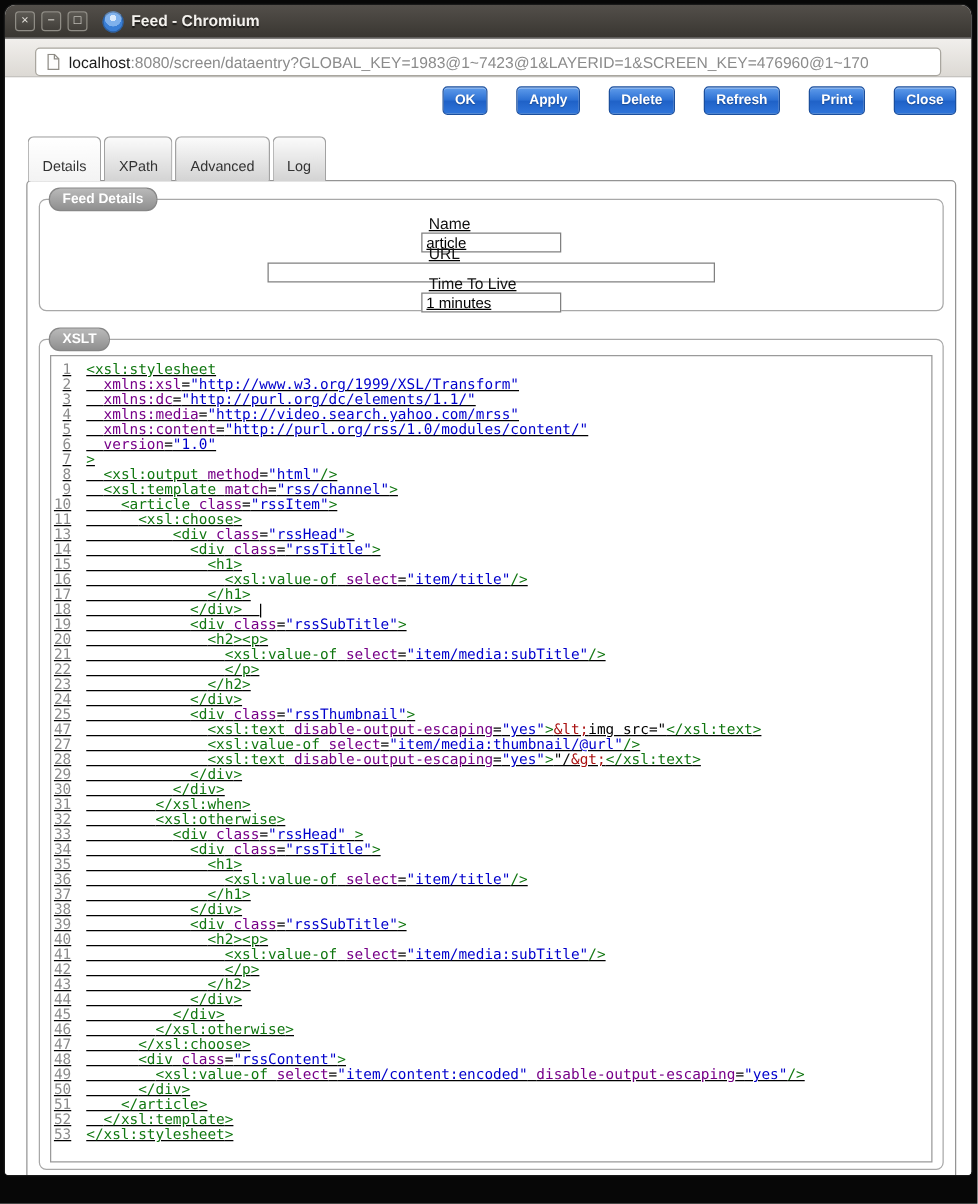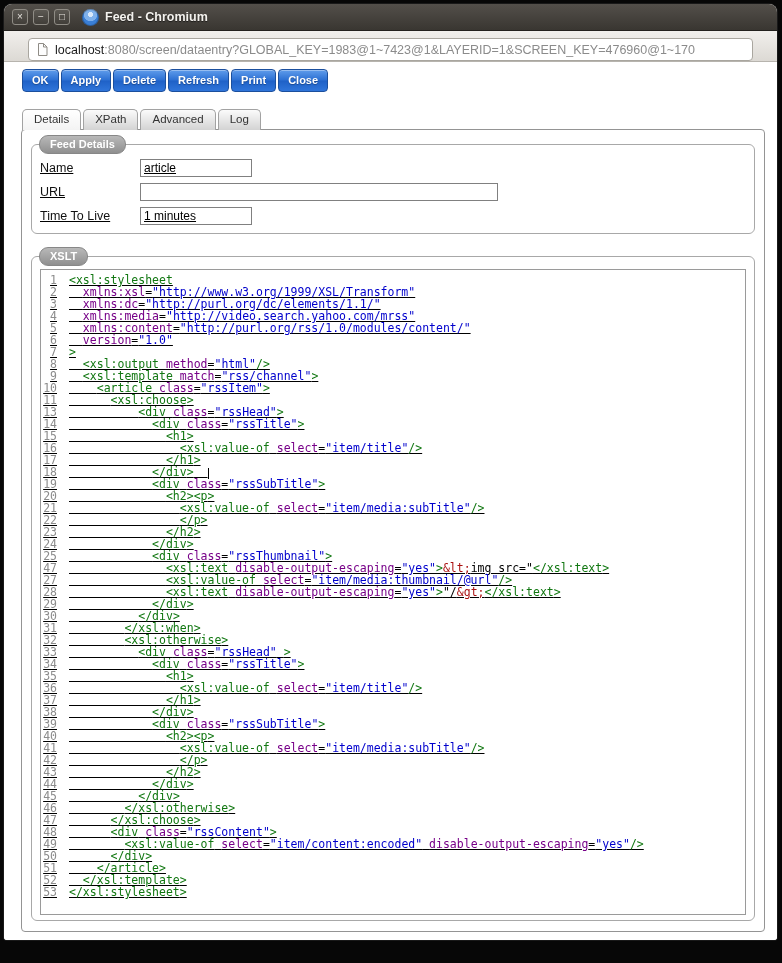--- a/index.html
+++ b/index.html
@@ -24,44 +24,44 @@
   .urlbar { height: 31px; flex: 0 0 31px; background: linear-gradient(#f1efec, #dcd9d4);
             border-bottom: 1px solid #b7b4ae; display: flex; align-items: flex-end; padding: 0 24px; }
   .url-field { flex: 1; height: 23px; background: #fff; border: 1px solid #a9a69f; border-radius: 4px;
                display: flex; align-items: center; gap: 7px; padding: 0 8px; overflow: hidden; }
   .url-text { font-size: 12.5px; white-space: nowrap; overflow: hidden; }
   .url-host { color: #1b1b1b; }
   .url-rest { color: #8b8b8b; }
 
   .page { flex: 1; background: #fff; padding: 0 12px 0 17px; overflow: hidden; }
 
-  .btn-row { display: flex; gap: 2px; margin: 7px 0 0 1px; }
+  .btn-row { display: flex; gap: 23px; margin: 7px 0 0 1px; justify-content: flex-end; }
   .tb-btn { border: 1px solid #1b4f9d; border-radius: 4px;
             background: linear-gradient(#5f9ceb, #2c70d3 48%, #1f61c7 52%, #2f75da);
             color: #fff; font-family: "Liberation Sans", sans-serif; font-weight: bold; font-size: 11px;
             padding: 4px 9px 5px; text-shadow: 0 1px 1px rgba(0,0,0,.3);
             box-shadow: inset 0 1px 0 rgba(255,255,255,.35); cursor: pointer; }
 
   .tab-row { display: flex; gap: 2px; margin: 17px 0 0 1px; position: relative; z-index: 2; }
   .tab { border: 1px solid #a2a2a2; border-bottom: none; border-radius: 5px 5px 0 0;
          background: linear-gradient(#fbfbfb, #d3d3d3); color: #333; font-size: 11.5px;
-         padding: 3px 11px 4px; margin-bottom: -1px; cursor: pointer; }
+         padding: 18px 11px 4px; margin-bottom: -1px; cursor: pointer; }
   .tab.active { background: linear-gradient(#ffffff, #f3f3f3); padding-bottom: 5px; }
 
   .main-box { position: relative; z-index: 1; border: 1px solid #949494; border-radius: 4px;
               padding: 6px 9px 10px; }
 
   .fieldset { position: relative; border: 1px solid #a8a8a8; border-radius: 6px;
               padding: 10px 8px 4px 8px; margin-top: 8px; text-decoration: underline; }
   .fieldset + .fieldset { margin-top: 22px; padding-top: 12px; padding-bottom: 5px; }
   .legend { position: absolute; top: -10px; left: 7px; background: linear-gradient(#b9b9b9, #8f8f8f);
             border: 1px solid #878787; border-radius: 9px; color: #fff; font-size: 11px; font-weight: bold;
             padding: 2px 10px 3px; }
 
-  .form-row { display: flex; align-items: center; height: 22px; margin: 2px 0; }
+  .form-row { display: flex; align-items: center; height: 22px; margin: 2px 0; flex-direction: column; }
   .form-label { width: 100px; font-size: 12.5px; color: #111; }
   .form-input { height: 18px; border: 1px solid #808080; background: #fff; font-size: 12px;
                 font-family: "Liberation Sans", sans-serif; padding: 0 3px; width: 112px; }
   .form-row:nth-child(2) .form-input { width: 358px; }
 
   .editor { border: 1px solid #9a9a9a; background: #fff; height: 646px; overflow: hidden;
             font-family: "DejaVu Sans Mono", monospace; font-size: 11.5px; line-height: 12px;
             padding: 4px 0; cursor: text; }
   .code-line { display: flex; height: 12px; white-space: pre; }
   .ln { flex: 0 0 22px; text-align: right; padding-right: 6px; color: var(--line-number, #8c8c8c); }

